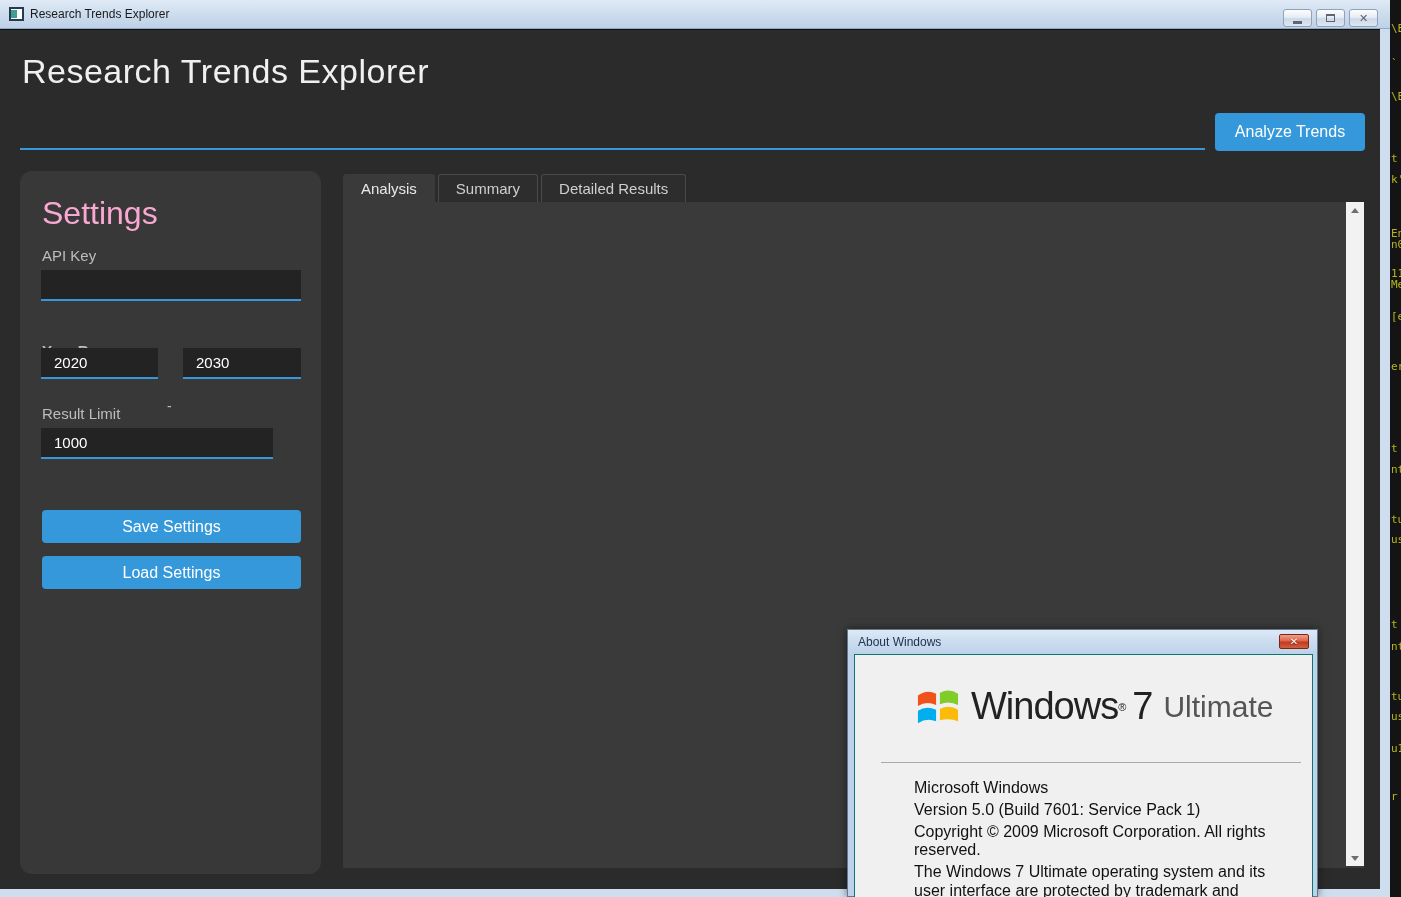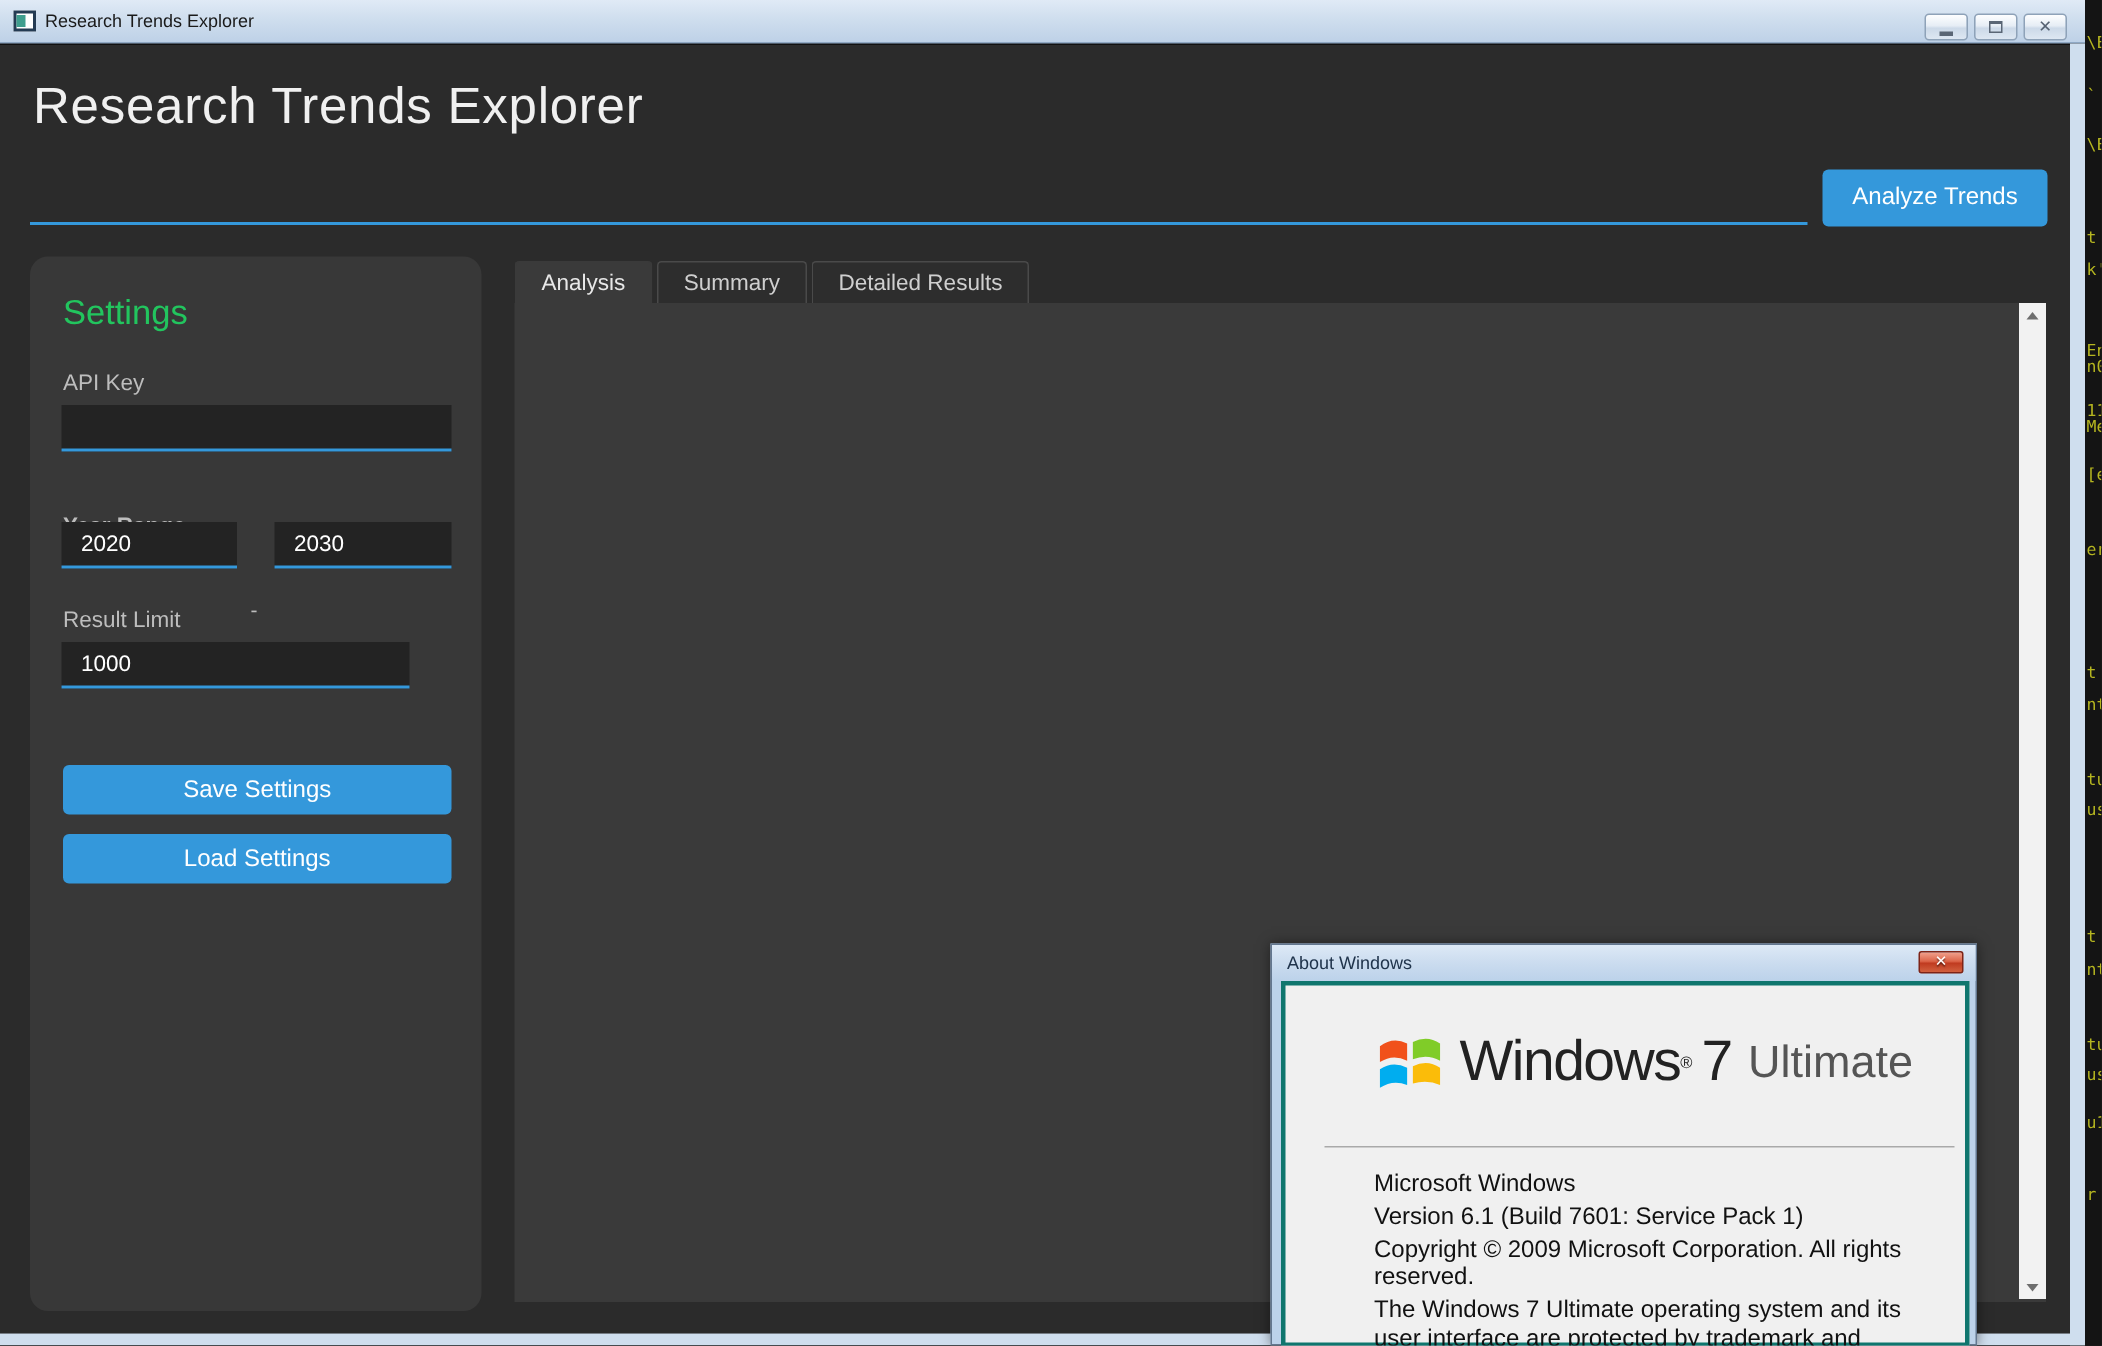--- a/index.html
+++ b/index.html
@@ -38,21 +38,21 @@
   .search-input { position:absolute; left:20px; top:88px; width:1185px; height:32px;
     background:transparent; border:none; border-bottom:2px solid #3498db; color:#fff;
     font-size:16px; outline:none; }
   .analyze-btn { position:absolute; left:1215px; top:83px; width:150px; height:38px;
     background:#3498db; color:#fff; border:none; border-radius:4px; font-size:16px;
     font-family:inherit; cursor:pointer; }
 
   
   .settings-panel { position:absolute; left:20px; top:141px; width:301px; height:703px;
     background:#383838; border-radius:12px; }
-  .settings-title { position:absolute; left:22px; top:24px; font-size:23px; font-weight:400; color:#22c55e; }
+  .settings-title { position:absolute; left:22px; top:24px; font-size:32px; font-weight:400; color:#f9a8d4; }
   .field-label { position:absolute; left:22px; font-size:15px; color:#bdbdbd; }
   .dark-input { position:absolute; background:#232323; border:none; border-bottom:2px solid #3498db;
     color:#fff; font-size:15px; padding:0 13px; outline:none; font-family:inherit; height:31px; }
   .range-dash { position:absolute; left:147px; top:227px; color:#bdbdbd; font-size:14px; }
   .panel-btn { position:absolute; left:22px; width:259px; height:33px; background:#3498db;
     color:#fff; border:none; border-radius:4px; font-size:16px; font-family:inherit; cursor:pointer; }
 
   
   .tabstrip { position:absolute; left:343px; top:144px; display:flex; align-items:flex-end; height:28px; }
   .tab { height:28px; padding:0 17px; font-size:15px; color:#cfcfcf; background:#2d2d2d;
@@ -77,21 +77,21 @@
     background:linear-gradient(180deg,#dde9f6 0%,#cbdcef 50%,#bcd2ea 100%);
     display:flex; align-items:center; }
   .dlg-title { font-size:12px; color:#20344c; margin-left:10px; }
   .dlg-close { position:absolute; right:8px; top:4px; width:30px; height:15px; border-radius:2px;
     border:1px solid #7e2417;
     background:linear-gradient(180deg,#f0a08c 0%,#dc6549 45%,#c03b20 55%,#d1603f 100%);
     display:flex; align-items:center; justify-content:center; cursor:pointer; }
   .dlg-close span { color:#fff; font-size:10px; font-weight:bold; line-height:1;
     text-shadow:0 1px 1px rgba(0,0,0,.5); }
   .dlg-content { position:absolute; left:6px; top:24px; width:459px; height:244px;
-    background:#f0f0f0; border:3px solid #0f766e; }
+    background:#f0f0f0; border:1px solid #0f766e; }
   .logo-row { position:absolute; left:60px; top:30px; display:flex; align-items:center; }
   .win-flag { margin-right:10px; }
   .logo-word { font-size:38px; color:#222; font-weight:400; letter-spacing:-1px; }
   .logo-reg { font-size:11px; color:#222; vertical-align:20px; }
   .logo-seven { font-size:38px; color:#222; font-weight:300; margin-left:6px; }
   .logo-edition { font-size:30px; color:#555; font-weight:300; margin-left:10px; }
   .dlg-divider { position:absolute; left:26px; top:107px; width:420px; height:1px; background:#a9a9a9; }
   .about-text { position:absolute; left:59px; top:124px; width:365px; font-size:16px; color:#111; }
   .about-text .line { margin-bottom:4px; }
   .about-text .para { margin-top:1px; line-height:1.18; }
@@ -203,18 +203,18 @@
         <path d="M26 24 Q36 19 45 25 L45 37 Q36 33 26 36 Z" fill="#fbbc09"></path>
       </svg>
       <span class="logo-word">Windows</span>
         <span class="logo-reg">®</span>
       <span class="logo-seven">7</span>
       <span class="logo-edition">Ultimate</span>
     </div>
     <div class="dlg-divider"></div>
     <div class="about-text">
       <div class="line">Microsoft Windows</div>
-      <div class="line">Version 6.1 (Build 7601: Service Pack 1)</div>
+      <div class="line">Version 5.0 (Build 7601: Service Pack 1)</div>
       <div class="line">Copyright © 2009 Microsoft Corporation.  All rights reserved.</div>
       <div class="para">The Windows 7 Ultimate operating system and its user interface are protected by trademark and other pending or existing intellectual property rights in the United States and other countries.</div>
     </div>
   </div>
 </div>
 
 </body></html>

